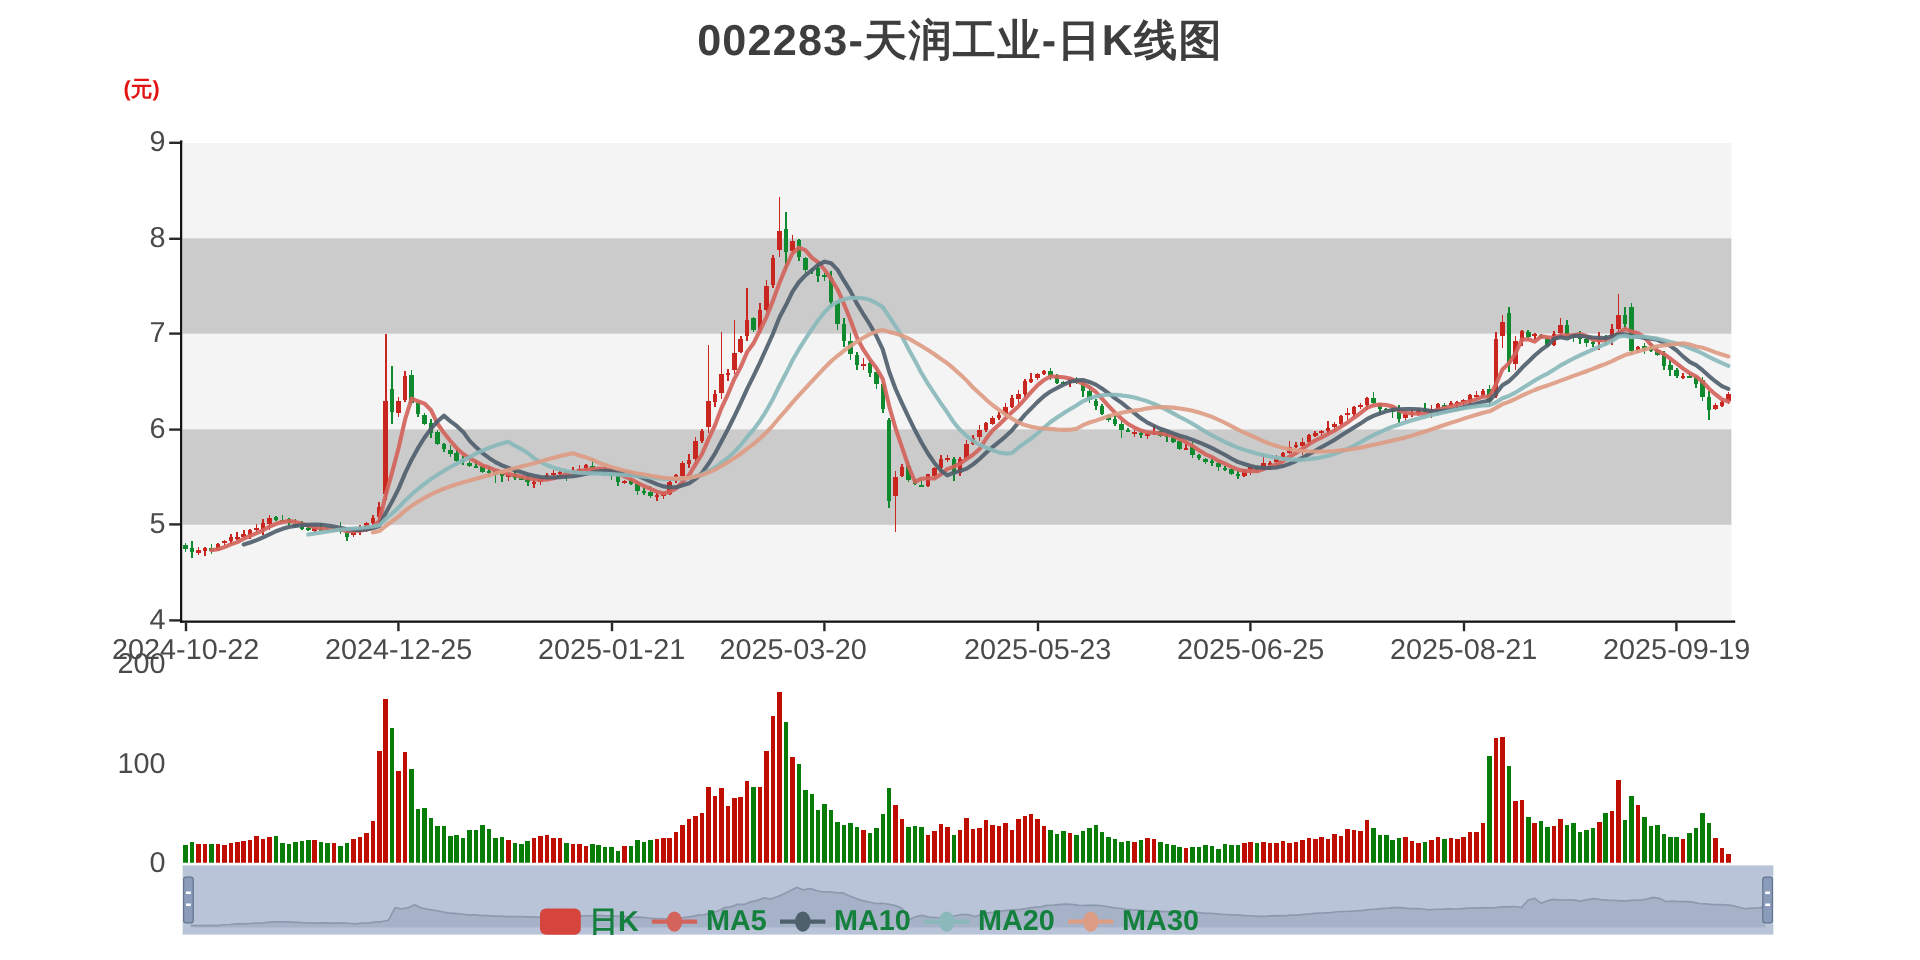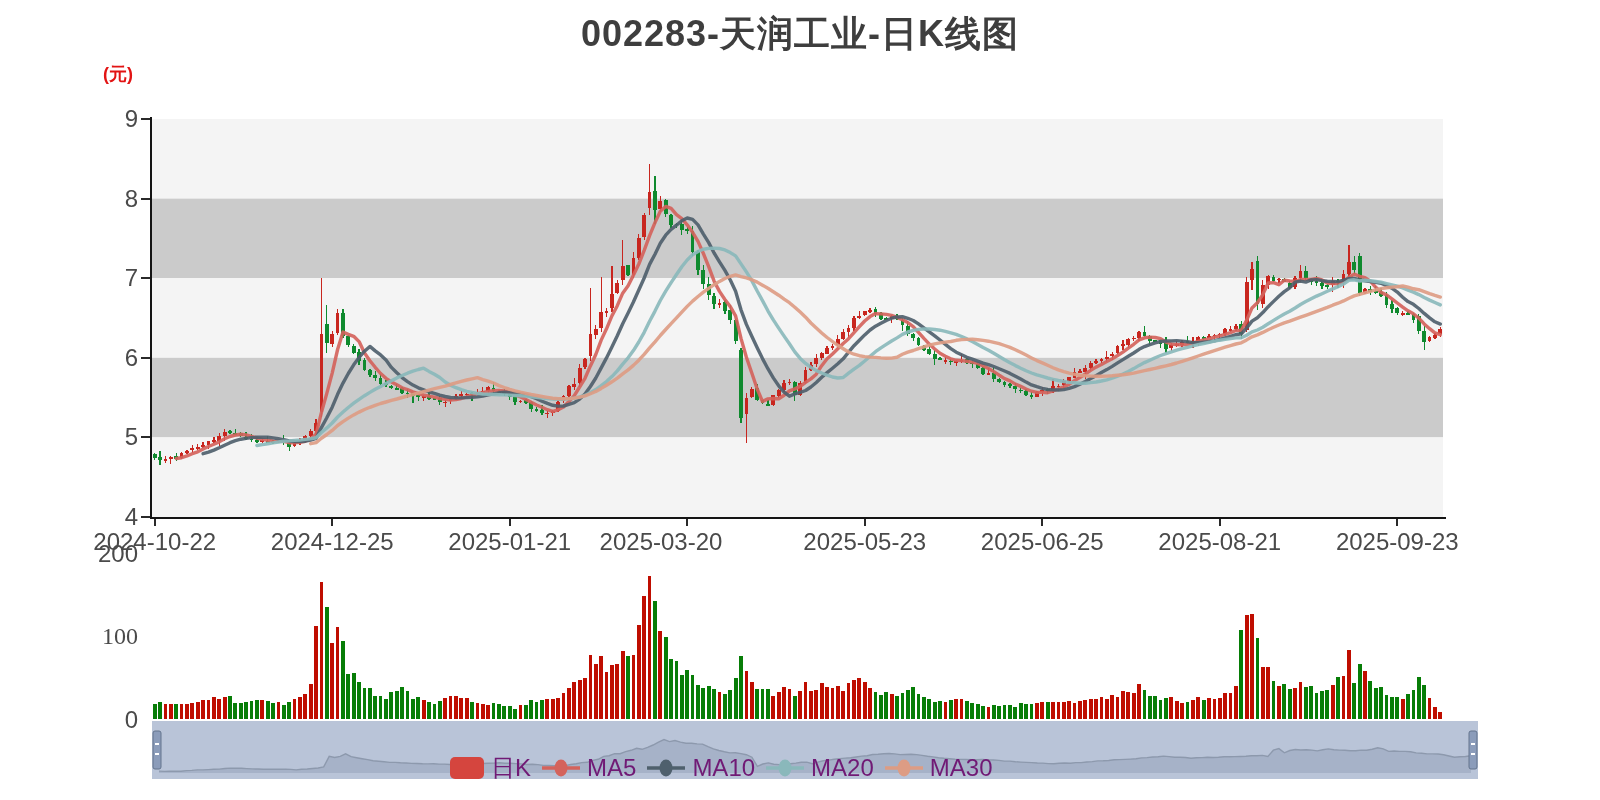--- a/index.html
+++ b/index.html
@@ -12,21 +12,21 @@
   #y-axis-line{left:150px;top:117px;width:2px;height:402px;}
   #x-axis-line{left:150px;top:517px;width:1296px;height:2px;}
   .tick-label{position:absolute;color:#4a4a4a;font-size:24px;white-space:nowrap;}
   .y-tick-label{text-align:right;width:50px;}
   .x-tick-label{transform:translateX(-50%);}
   .tick-mark{position:absolute;background:#2a2a2a;}
   svg{position:absolute;display:block;}
   .legend-row{position:absolute;left:450px;top:752px;display:flex;align-items:center;gap:11px;}
   .legend-item{display:flex;align-items:center;cursor:pointer;}
   .legend-kmark{width:34px;height:22px;border-radius:5px;}
-  .legend-label{font-size:24px;color:#701a75;margin-left:7px;}
+  .legend-label{font-size:24px;color:#15803d;margin-left:7px;font-weight:bold;}
 </style>
 </head>
 <body>
 
 <div class="stage">
   <div class="chart-title">002283-天润工业-日K线图</div>
   <div class="unit-label">(元)</div>
 
   <div id="y-axis-line" class="axis-line"></div>
   <div id="x-axis-line" class="axis-line"></div>
@@ -40,25 +40,25 @@
       <div class="tick-label y-tick-label" style="left: 88px; top: 503px;">4</div>
     </div>
   <div id="x-tick-labels">
       <div class="tick-label x-tick-label" style="left: 154.69px; top: 528px;">2024-10-22</div>
       <div class="tick-label x-tick-label" style="left: 332.202px; top: 528px;">2024-12-25</div>
       <div class="tick-label x-tick-label" style="left: 509.715px; top: 528px;">2025-01-21</div>
       <div class="tick-label x-tick-label" style="left: 649px; top: 528px; margin-left: 12px;">2025-03-20</div>
       <div class="tick-label x-tick-label" style="left: 864.74px; top: 528px;">2025-05-23</div>
       <div class="tick-label x-tick-label" style="left: 1042.25px; top: 528px;">2025-06-25</div>
       <div class="tick-label x-tick-label" style="left: 1219.76px; top: 528px;">2025-08-21</div>
-      <div class="tick-label x-tick-label" style="left: 1397.28px; top: 528px;">2025-09-23</div>
+      <div class="tick-label x-tick-label" style="left: 1397.28px; top: 528px;">2025-09-19</div>
     </div>
   <div id="vol-tick-labels">
       <div class="tick-label y-tick-label" style="left: 88px; top: 540px;">200</div>
-      <div class="tick-label y-tick-label" style="left: 88px; top: 623px; font-family: Liberation Serif, serif;">100</div>
+      <div class="tick-label y-tick-label" style="left: 88px; top: 623px;">100</div>
       <div class="tick-label y-tick-label" style="left: 88px; top: 706px;">0</div>
     </div>
   <div id="axis-ticks">
       <div class="tick-mark" style="left: 141px; top: 118px; width: 9px; height: 2px;"></div>
       <div class="tick-mark" style="left: 141px; top: 197.6px; width: 9px; height: 2px;"></div>
       <div class="tick-mark" style="left: 141px; top: 277.2px; width: 9px; height: 2px;"></div>
       <div class="tick-mark" style="left: 141px; top: 356.8px; width: 9px; height: 2px;"></div>
       <div class="tick-mark" style="left: 141px; top: 436.4px; width: 9px; height: 2px;"></div>
       <div class="tick-mark" style="left: 141px; top: 516px; width: 9px; height: 2px;"></div>
       <div class="tick-mark" style="left: 153.69px; top: 519px; width: 2px; height: 7px;"></div>

